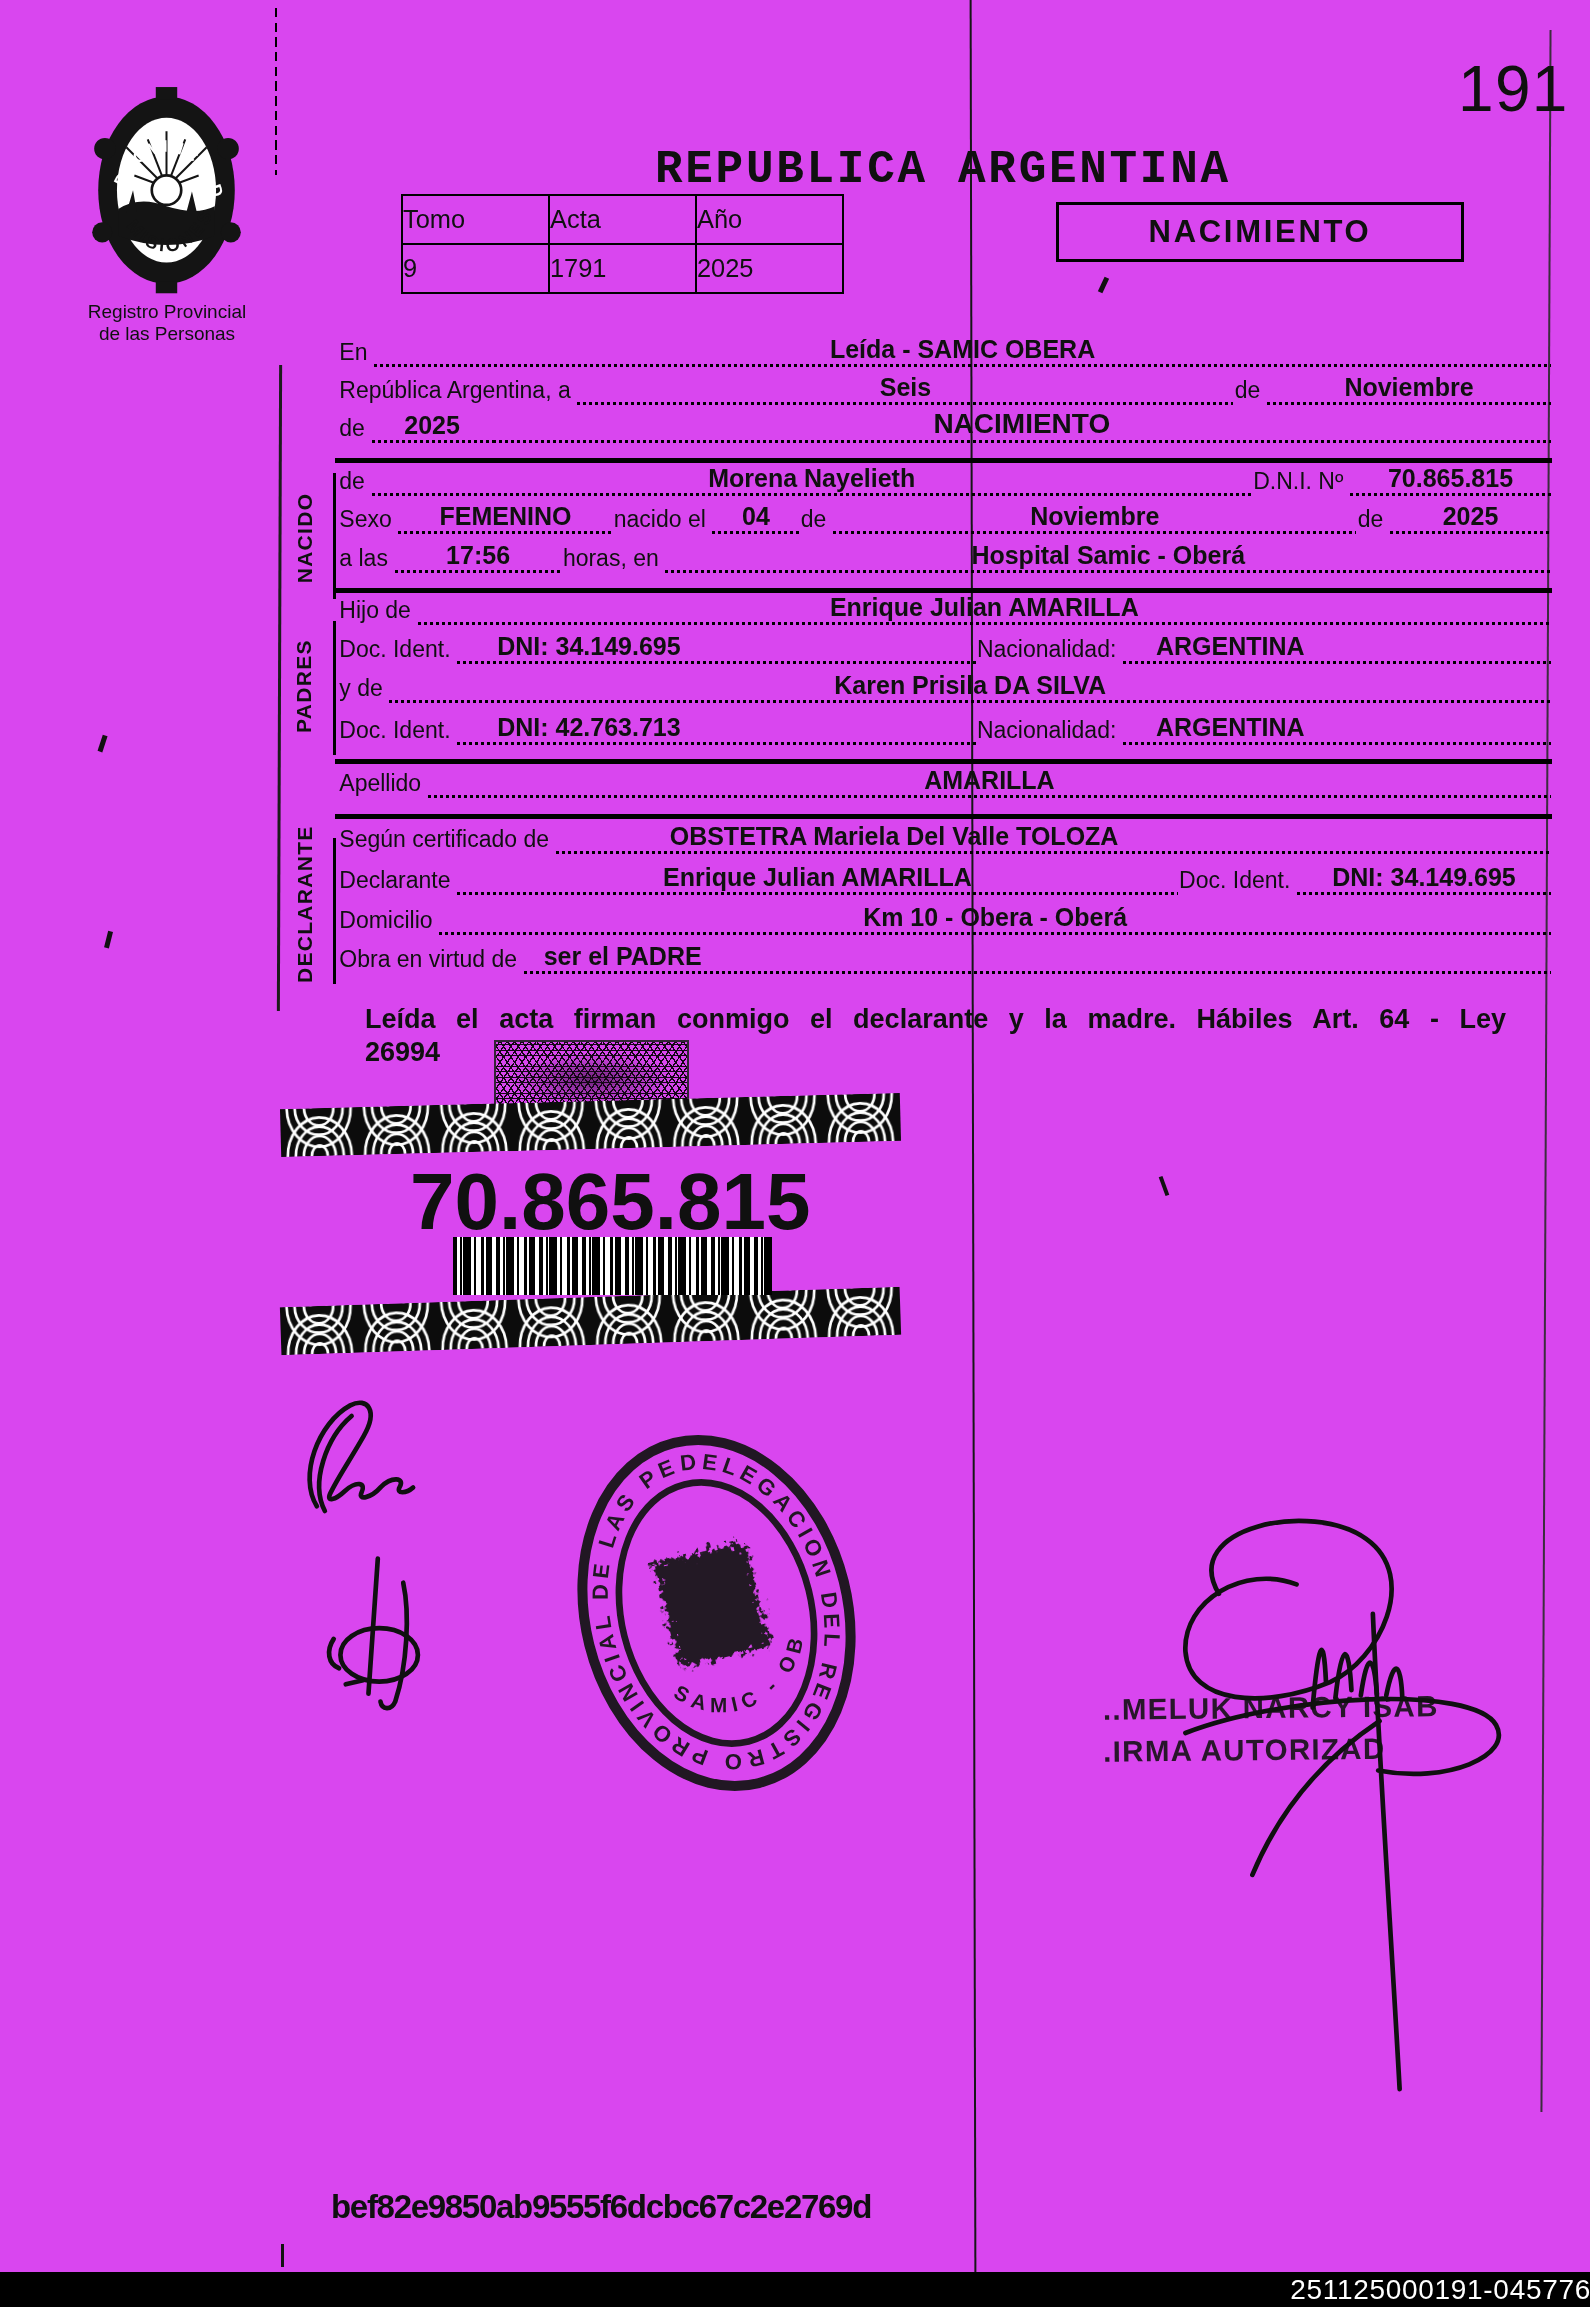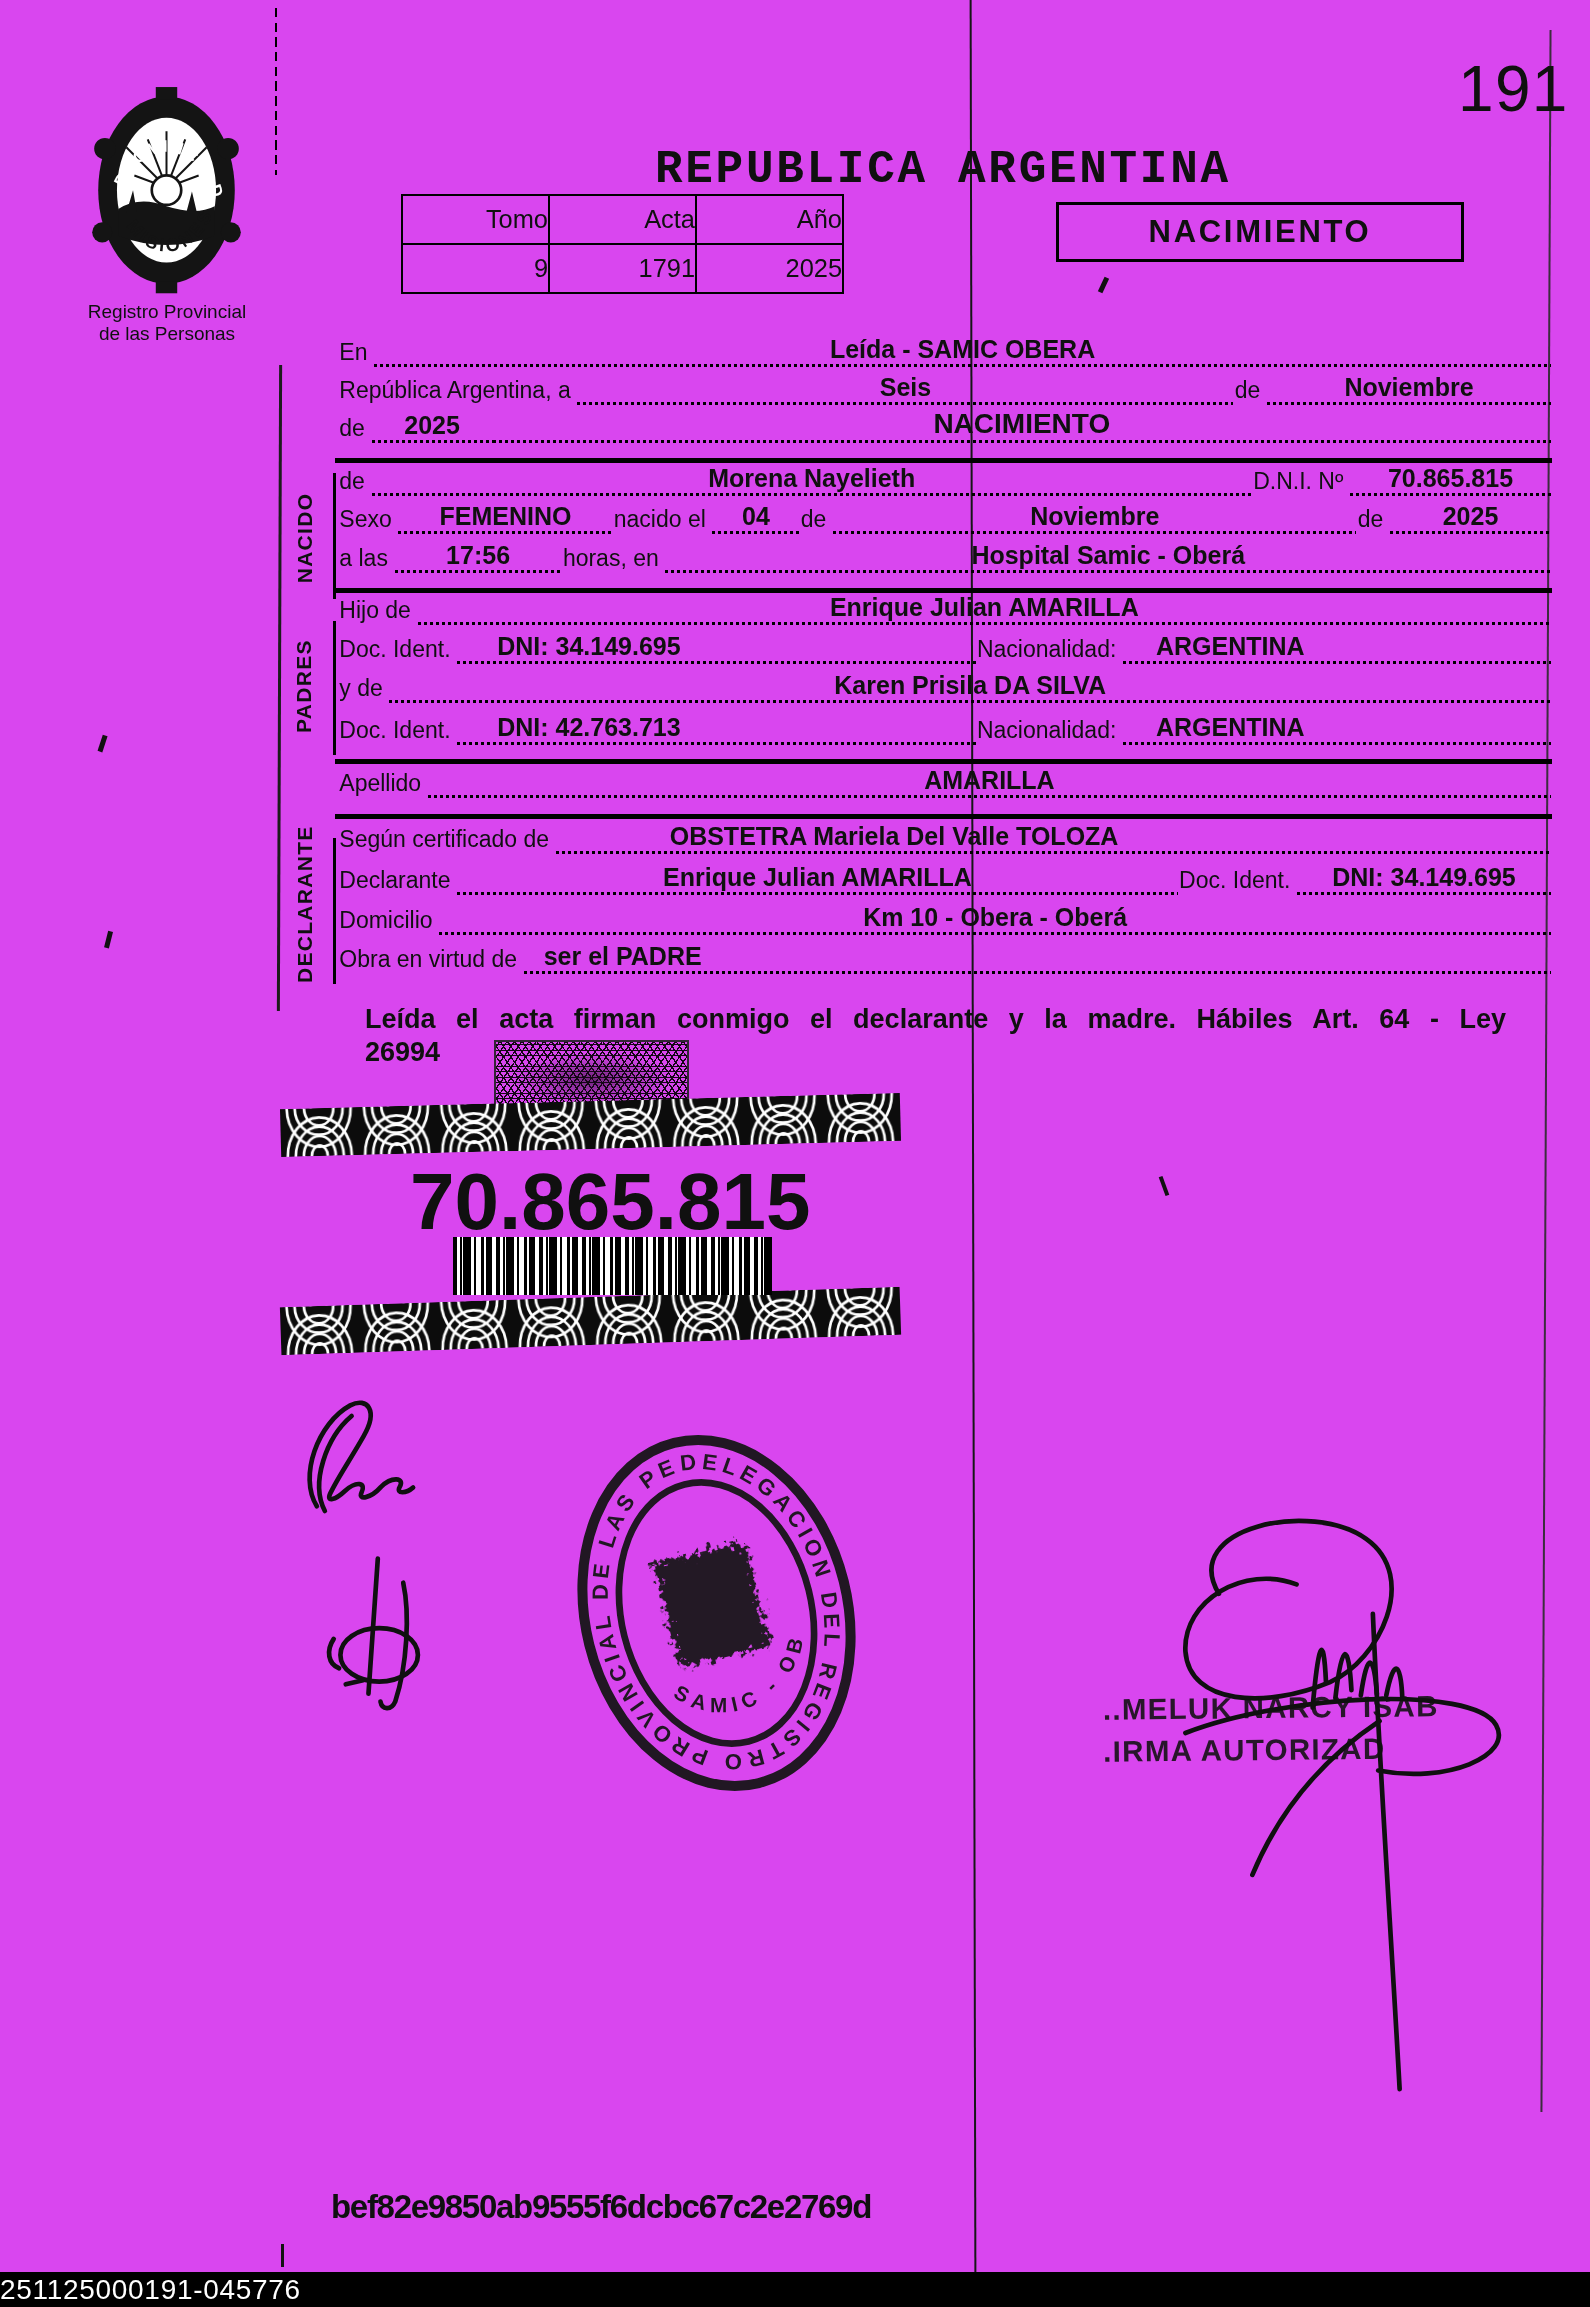--- a/index.html
+++ b/index.html
@@ -5,21 +5,21 @@
   html,body{margin:0;padding:0;background:#e8e8e8;}
   .page{position:relative;width:1591px;height:2307px;background:#d946ef;color:#101010;
         font-family:"Liberation Sans",sans-serif;overflow:hidden;}
   .abs{position:absolute;}
   
   .doc-title{font-family:"Liberation Mono",monospace;font-weight:bold;font-size:46px;
              letter-spacing:2.7px;white-space:nowrap;}
   .page-number{font-size:64px;letter-spacing:1.3px;}
   .seal-caption{font-size:19px;line-height:22px;text-align:center;font-weight:500;}
   table.rec{border-collapse:collapse;table-layout:fixed;}
-  table.rec td{border:2.7px solid #000;width:145px;height:47px;text-align:right;
+  table.rec td{border:2.7px solid #000;width:145px;height:47px;text-align:left;
                font-size:25.4px;padding:0;}
   .type-box{border:3.3px solid #000;width:402px;height:54px;display:flex;align-items:center;
             justify-content:center;font-size:31px;font-weight:bold;letter-spacing:2.7px;}
   
   .row{position:absolute;left:338px;width:1213px;height:39px;display:flex;
        align-items:flex-end;font-size:23px;}
   .lbl{white-space:nowrap;padding:0 6.7px 1.3px 1.3px;}
   .fill{flex:1 1 auto;display:flex;justify-content:center;align-items:flex-end;min-width:27px;
         background:repeating-linear-gradient(90deg,#000 0 2.7px,rgba(0,0,0,0) 2.7px 6px) left bottom/100% 3.3px no-repeat;}
   .fill.fl{justify-content:flex-start;}
@@ -42,21 +42,21 @@
     border:2px solid #222;}
   .big-number{position:absolute;left:410px;top:1162px;font-size:80px;font-weight:bold;
               letter-spacing:0;line-height:1;}
   .barcode{position:absolute;left:453px;top:1237px;width:319px;height:58px;
     background:repeating-linear-gradient(90deg,
       #000 0 4px,#fff 4px 6.7px,#000 6.7px 8.7px,#fff 8.7px 10px,
       #000 10px 18px,#fff 18px 21px,#000 21px 23px,#fff 23px 28px,
       #000 28px 31px,#fff 31px 33px,#000 33px 39px,#fff 39px 43px);}
   .hash{position:absolute;left:331px;top:2188px;font-size:33px;font-weight:bold;letter-spacing:-1.3px;}
   .bottom-bar{position:absolute;left:0;top:2272px;width:1591px;height:35px;background:#000;
-              color:#fff;display:flex;align-items:center;justify-content:flex-start;
+              color:#fff;display:flex;align-items:center;justify-content:flex-end;
               font-size:28px;letter-spacing:0.7px;}
   
   .center-line{position:absolute;left:972px;top:0;width:2px;height:2272px;background:#161616;
                transform:rotate(-.12deg);}
   .right-border{position:absolute;left:1545px;top:30px;width:2px;height:2082px;background:#2a2a2a;
                 transform:rotate(.25deg);opacity:.9;}
   .left-border-a{position:absolute;left:275px;top:8px;width:2px;height:167px;
       background:repeating-linear-gradient(#000 0 9.4px,rgba(0,0,0,0) 9.4px 14.7px);}
   .left-border-b{position:absolute;left:278px;top:365px;width:2.7px;height:646px;background:#1c1c1c;
       transform:rotate(.2deg);}

